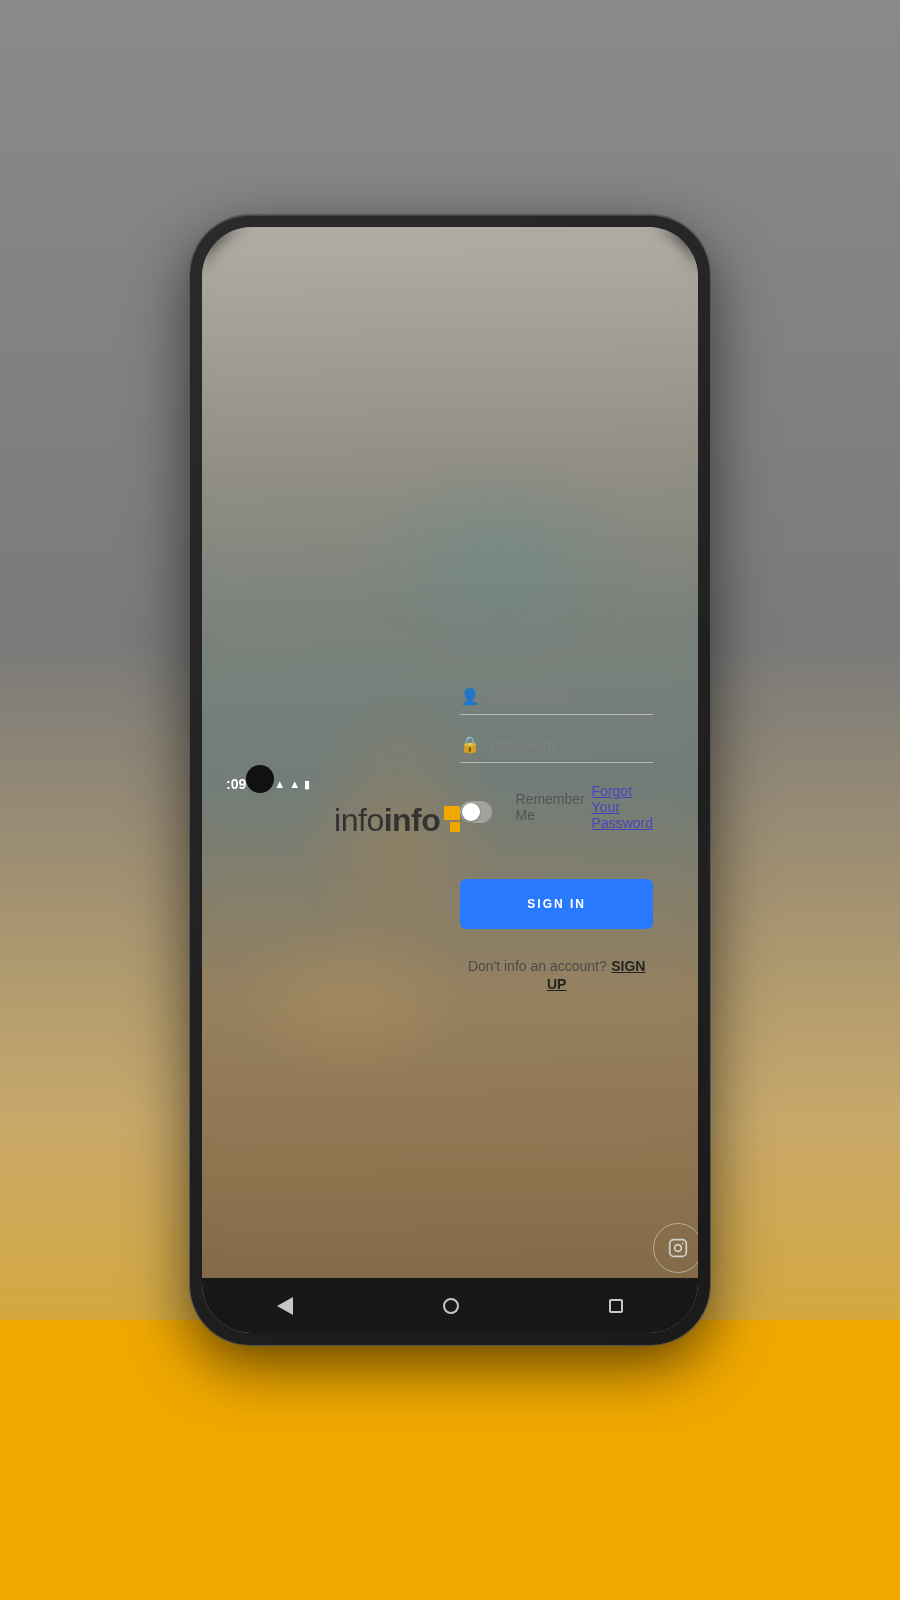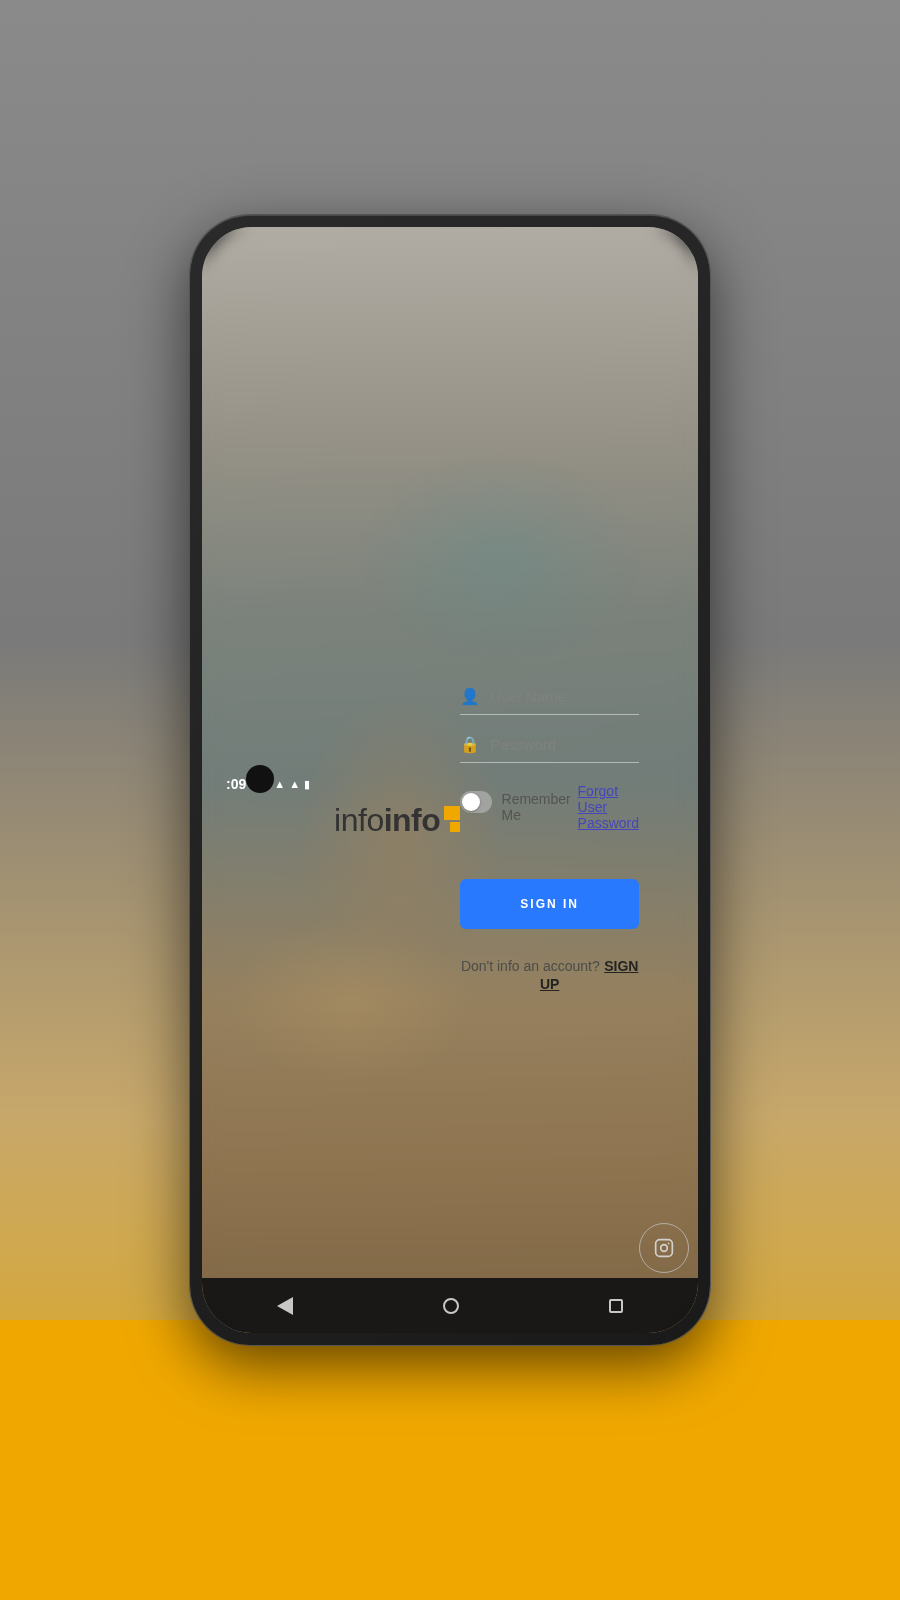--- a/index.html
+++ b/index.html
@@ -214,22 +214,22 @@
     
     .toggle-row {
       display: flex;
       align-items: center;
       justify-content: space-between;
       margin-top: 16px;
     }
 
     .toggle-left {
       display: flex;
-      align-items: flex-start;
-      gap: 10px;
+      align-items: flex-end;
+      gap: 24px;
     }
 
     .toggle-switch {
       width: 38px;
       height: 22px;
       background: rgba(180,180,180,0.7);
       border-radius: 11px;
       position: relative;
       cursor: pointer;
     }
@@ -421,21 +421,21 @@
               </div>
             </div>
 
             <div class="toggle-row">
               <div class="toggle-left">
                 <div class="toggle-switch">
                   <div class="toggle-knob"></div>
                 </div>
                 <span class="toggle-label">Remember Me</span>
               </div>
-              <span class="forgot-link">Forgot User Password</span>
+              <span class="forgot-link">Forgot Your Password</span>
             </div>
 
             <button class="signin-btn">SIGN IN</button>
 
             <div class="signup-row">
               <span class="signup-text">Don't info an account?</span>
               <span> </span>
               <span class="signup-link">SIGN UP</span>
             </div>
           </div>

